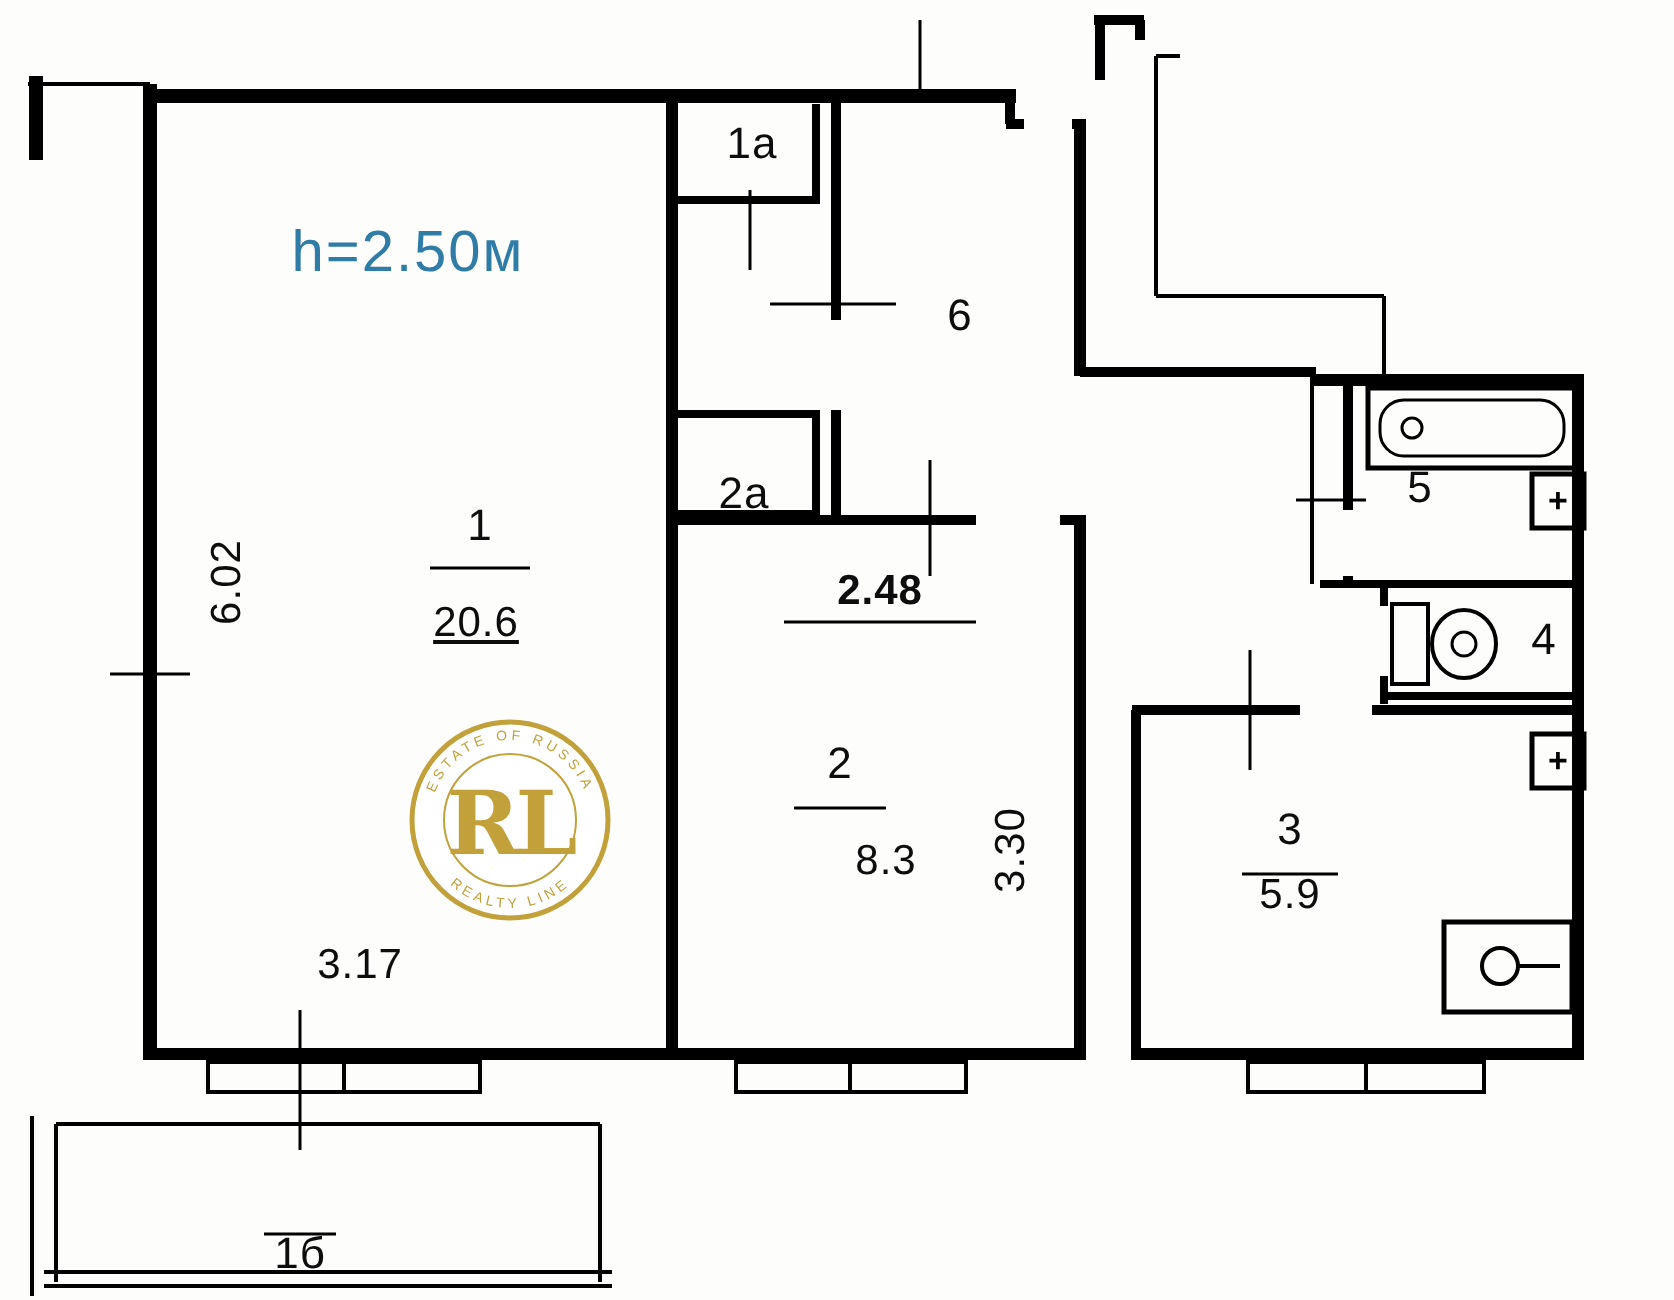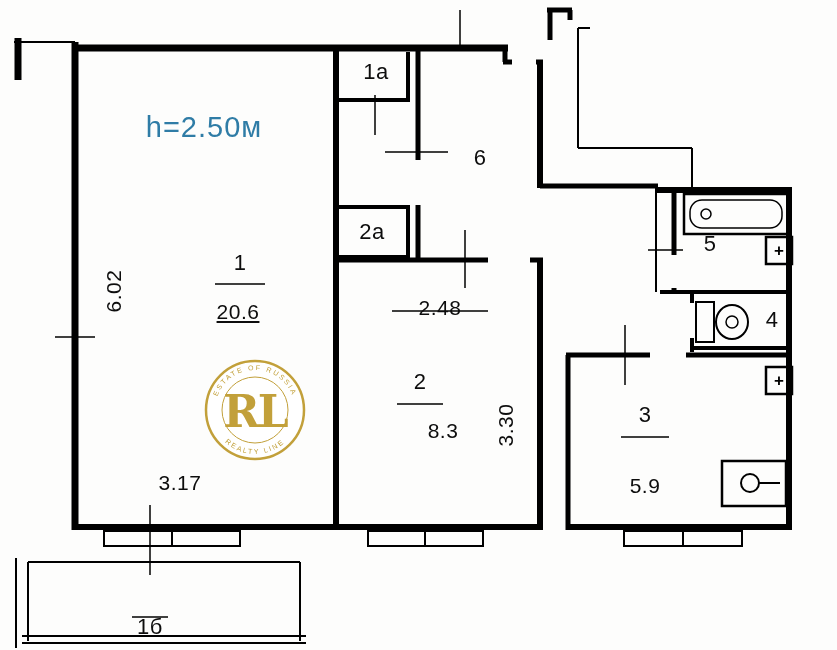--- a/index.html
+++ b/index.html
@@ -187,30 +187,30 @@
 
   <span class="hlabel" style="left:204px; top:127px;">h=2.50м</span>
 
   <span class="lbl num" style="left:240px; top:263px;">1</span>
   <span class="lbl" style="left:238px; top:312px;text-decoration:underline;">20.6</span>
 
   <span class="lbl num" style="left:420px; top:382px;">2</span>
   <span class="lbl" style="left:443px; top:431px;">8.3</span>
 
   <span class="lbl num" style="left:645px; top:415px;">3</span>
-  <span class="lbl" style="left:645px; top:486px;">5.9</span>
+  <span class="lbl" style="left:645px; top:448px;">5.9</span>
 
   <span class="lbl num" style="left:376px; top:72px;">1a</span>
-  <span class="lbl num" style="left:372px; top:232px;">2a</span>
+  <span class="lbl num" style="left:372px; top:247px;">2a</span>
   <span class="lbl num" style="left:480px; top:158px;">6</span>
   <span class="lbl num" style="left:710px; top:244px;">5</span>
   <span class="lbl num" style="left:772px; top:320px;">4</span>
   <span class="lbl num" style="left:150px; top:627px;">1б</span>
 
   <span class="lbl rot" style="left:114px; top:291px;">6.02</span>
   <span class="lbl" style="left:180px; top:483px;text-align:right;">3.17</span>
-  <span class="lbl" style="left:440px; top:308px;">2.48</span>
+  <span class="lbl" style="left:440px; top:296px;font-weight:bold;">2.48</span>
   <span class="lbl rot" style="left:506px; top:425px;">3.30</span>
 
   <span class="plus" style="left:779px; top:251px;">+</span>
   <span class="plus" style="left:779px; top:381px;">+</span>
 
 </div>
 
 </body></html>

